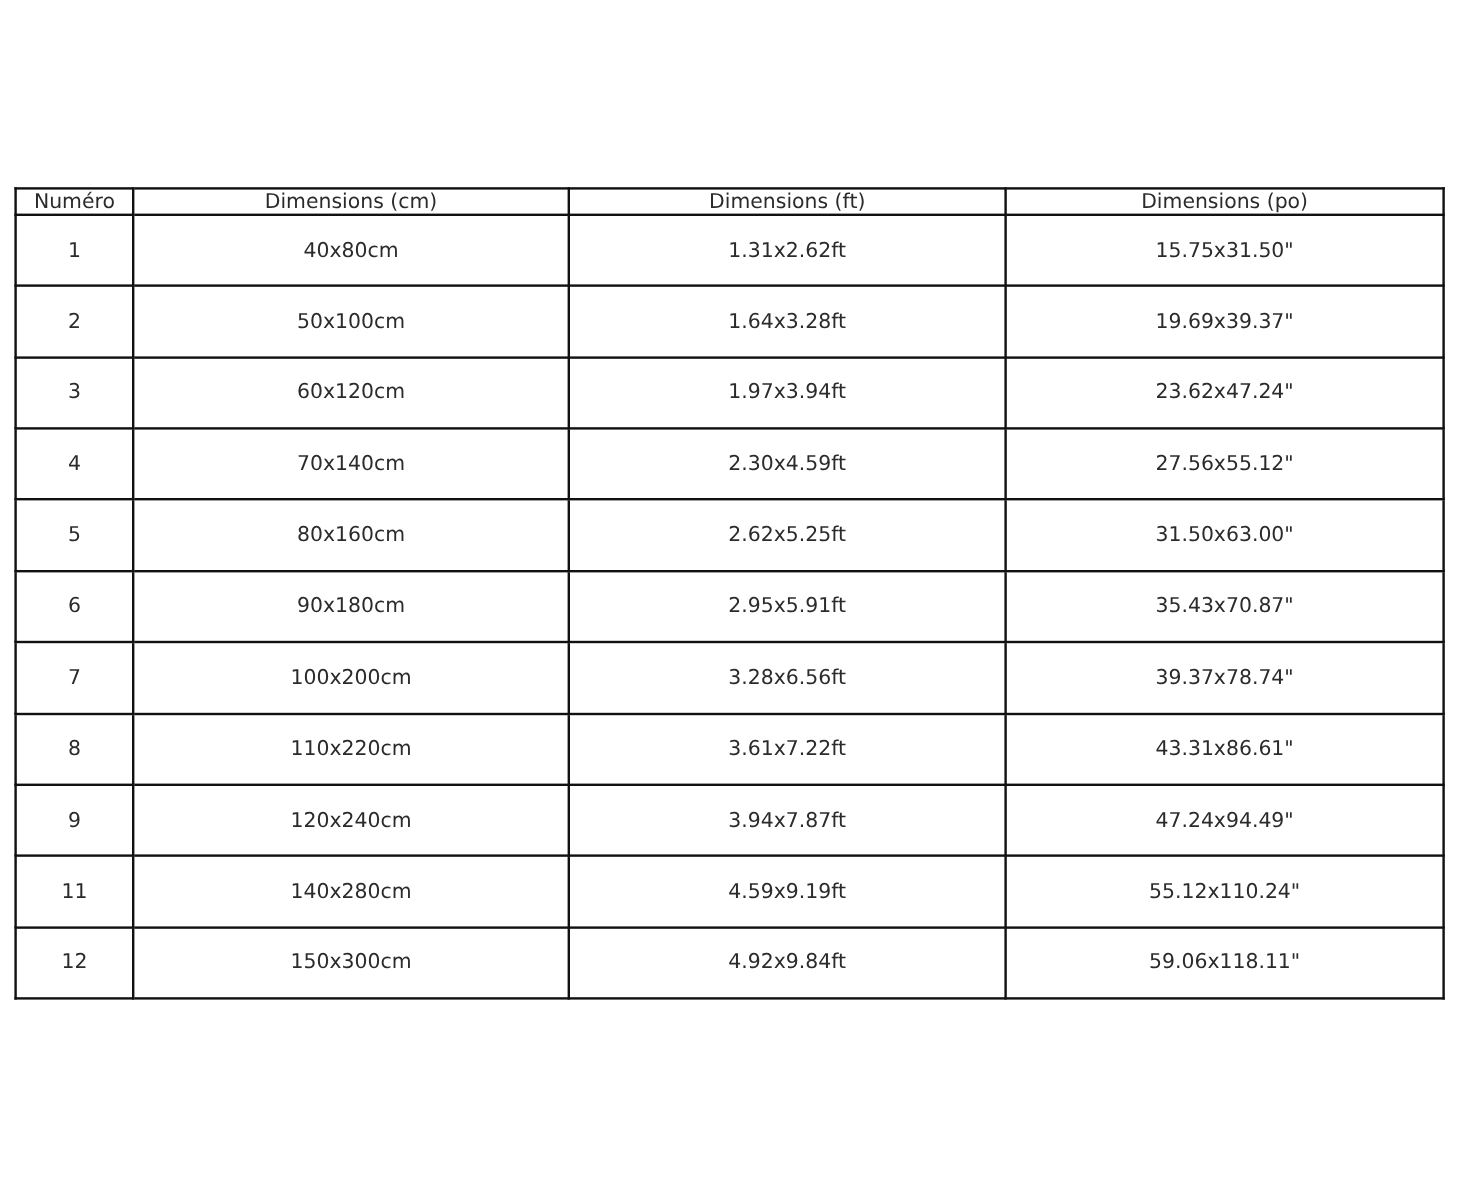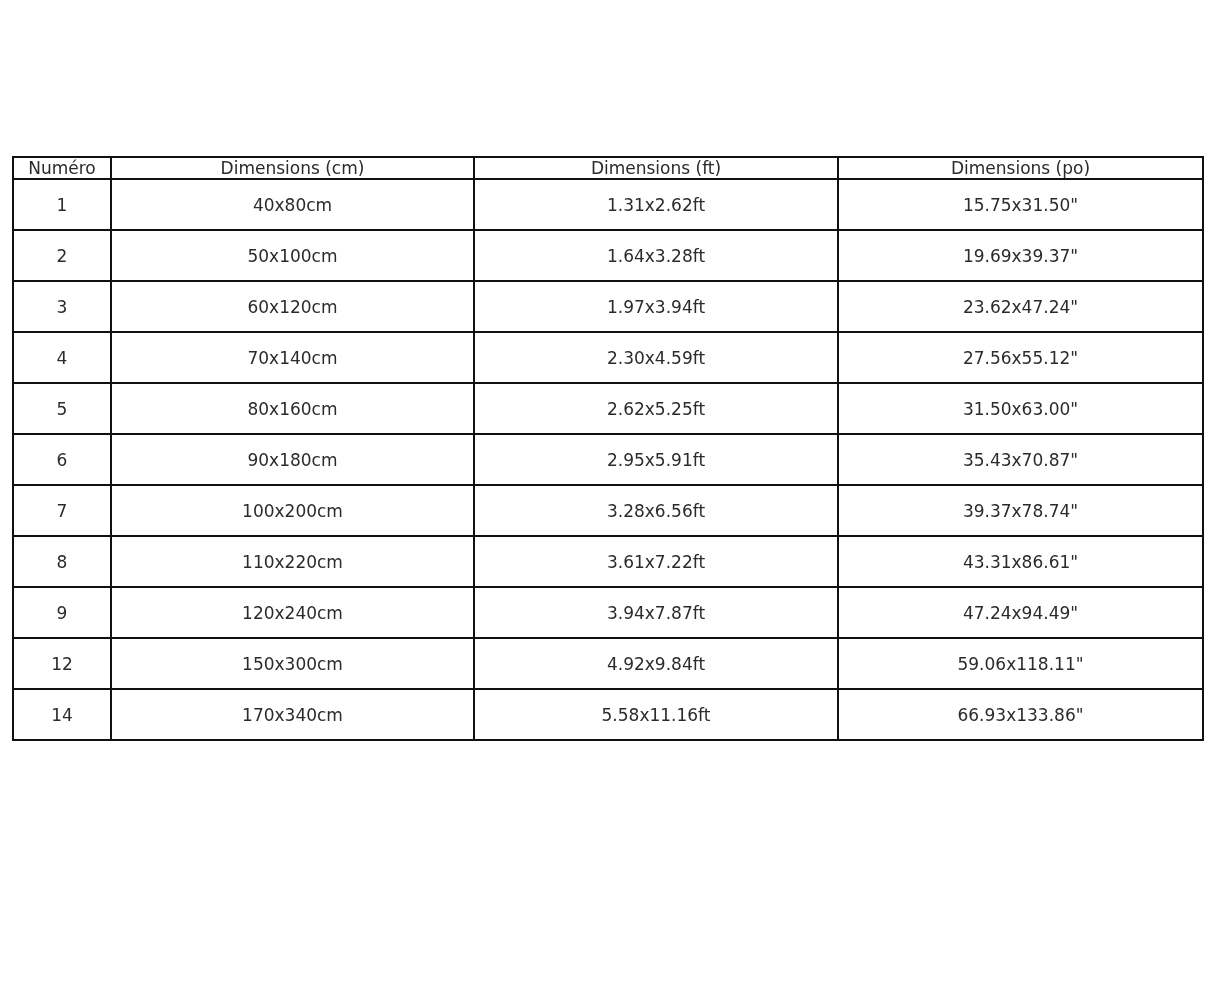--- a/index.html
+++ b/index.html
@@ -17,21 +17,21 @@
   .table-wrap {
     position: absolute;
     left: 12px;
     top: 156px;
     width: 1190px;
     height: 677px;
   }
   table.dim-table {
     border-collapse: collapse;
     width: 1190px;
-    height: 585px;
+    height: 677px;
     table-layout: fixed;
     background: #ffffff;
   }
   table.dim-table th,
   table.dim-table td {
     border: 2px solid #111111;
     text-align: center;
     vertical-align: middle;
     padding: 0;
     font-size: 17px;
@@ -113,26 +113,26 @@
           <td>3.61x7.22ft</td>
           <td>43.31x86.61"</td>
         </tr>
         <tr>
           <td>9</td>
           <td>120x240cm</td>
           <td>3.94x7.87ft</td>
           <td>47.24x94.49"</td>
         </tr>
         <tr>
+          <td>11</td>
+          <td>140x280cm</td>
+          <td>4.59x9.19ft</td>
+          <td>55.12x110.24"</td>
+        </tr>
+        <tr>
           <td>12</td>
           <td>150x300cm</td>
           <td>4.92x9.84ft</td>
           <td>59.06x118.11"</td>
-        </tr>
-        <tr>
-          <td>14</td>
-          <td>170x340cm</td>
-          <td>5.58x11.16ft</td>
-          <td>66.93x133.86"</td>
         </tr>
       </tbody>
   </table>
 </div>
 
 </body></html>

